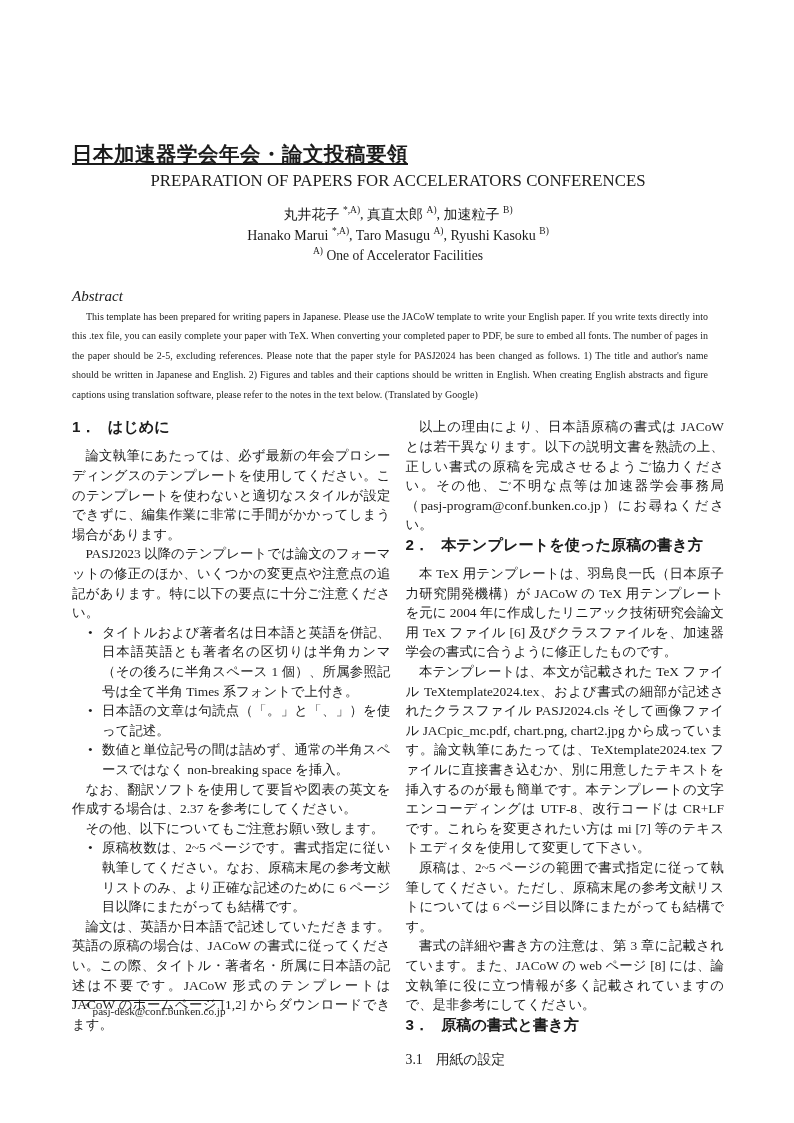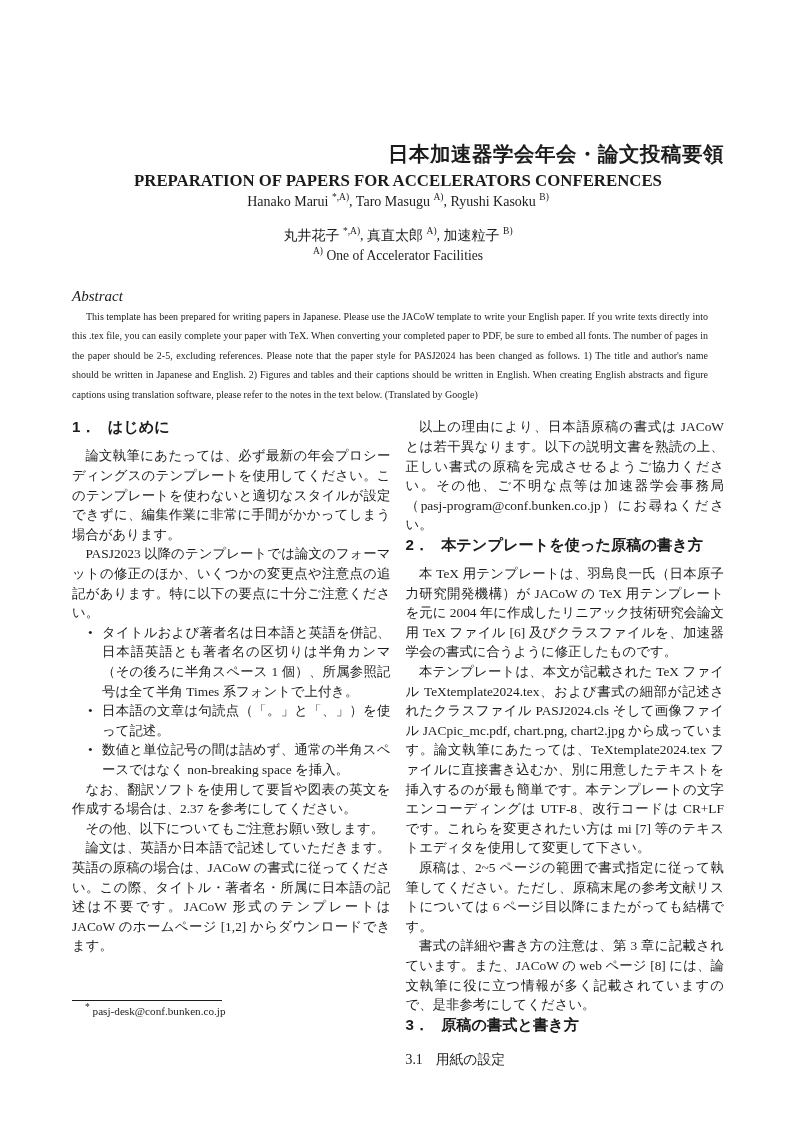--- a/index.html
+++ b/index.html
@@ -14,30 +14,31 @@
     margin: 0 auto;
     background: #ffffff;
     color: #1c1c1c;
     box-sizing: border-box;
     padding: 141px 70px 0 72px;
     overflow: hidden;
     font-family: "Liberation Serif", "DejaVu Serif", serif;
   }
   
   .title-ja {
-    text-align: right;
+    text-align: left;
     font-family: "Liberation Sans", "DejaVu Sans", sans-serif;
     font-weight: bold;
     font-size: 20.5px;
     line-height: 26px;
     letter-spacing: 0.5px;
+    text-decoration: underline;
   }
   .title-en {
     text-align: center;
-    font-weight: bold;
+    font-weight: normal;
     font-size: 16.8px;
     line-height: 22px;
     margin-top: 3px;
   }
   .authors {
     text-align: center;
     font-size: 14px;
     line-height: 20.5px;
     margin-top: 13px;
   }
@@ -134,46 +135,49 @@
   }
 </style>
 </head>
 <body>
 
 <div class="page">
 
   <div class="title-ja">日本加速器学会年会・論文投稿要領</div>
   <div class="title-en">PREPARATION OF PAPERS FOR ACCELERATORS CONFERENCES</div>
 
+  <div class="authors">
+    <span><span>丸井花子 </span><sup>*,A)</sup></span><span><span>, 真直太郎 </span><sup>A)</sup></span><span><span>, 加速粒子 </span><sup>B)</sup></span>
+  </div>
+
   <div class="authors" style="margin-top:0;">
     <span><span>Hanako Marui </span><sup>*,A)</sup></span><span><span>, Taro Masugu </span><sup>A)</sup></span><span><span>, Ryushi Kasoku </span><sup>B)</sup></span>
-  </div>
-
-  <div class="authors">
-    <span><span>丸井花子 </span><sup>*,A)</sup></span><span><span>, 真直太郎 </span><sup>A)</sup></span><span><span>, 加速粒子 </span><sup>B)</sup></span>
   </div>
 
   <div class="affil"><sup>A)</sup><span> One of Accelerator Facilities</span></div>
 
   <div class="abstract-heading">Abstract</div>
   <p class="abstract-body">This template has been prepared for writing papers in Japanese. Please use the JACoW template to write your English paper. If you write texts directly into this .tex file, you can easily complete your paper with TeX. When converting your completed paper to PDF, be sure to embed all fonts. The number of pages in the paper should be 2-5, excluding references. Please note that the paper style for PASJ2024 has been changed as follows. 1) The title and author's name should be written in Japanese and English. 2) Figures and tables and their captions should be written in English. When creating English abstracts and figure captions using translation software, please refer to the notes in the text below. (Translated by Google)</p>
 
   <div class="columns">
 
     <div class="col">
       <h3 class="sec left-first"><span class="sec-num">1．</span><span>はじめに</span></h3>
       <p>論文執筆にあたっては、必ず最新の年会プロシーディングスのテンプレートを使用してください。このテンプレートを使わないと適切なスタイルが設定できずに、編集作業に非常に手間がかかってしまう場合があります。</p>
       <p>PASJ2023 以降のテンプレートでは論文のフォーマットの修正のほか、いくつかの変更点や注意点の追記があります。特に以下の要点に十分ご注意ください。</p>
       <ul class="bullets">
         <li>タイトルおよび著者名は日本語と英語を併記、日本語英語とも著者名の区切りは半角カンマ（その後ろに半角スペース 1 個）、所属参照記号は全て半角 Times 系フォントで上付き。</li>
         <li>日本語の文章は句読点（「。」と「、」）を使って記述。</li>
         <li>数値と単位記号の間は詰めず、通常の半角スペースではなく non-breaking space を挿入。</li>
       </ul>
       <p>なお、翻訳ソフトを使用して要旨や図表の英文を作成する場合は、2.37 を参考にしてください。</p>
       <p>その他、以下についてもご注意お願い致します。</p>
+      <ul class="bullets">
+        <li>原稿枚数は、2~5 ページです。書式指定に従い執筆してください。なお、原稿末尾の参考文献リストのみ、より正確な記述のために 6 ページ目以降にまたがっても結構です。</li>
+      </ul>
       <p>論文は、英語か日本語で記述していただきます。英語の原稿の場合は、JACoW の書式に従ってください。この際、タイトル・著者名・所属に日本語の記述は不要です。JACoW 形式のテンプレートは JACoW のホームページ [1,2] からダウンロードできます。</p>
 
     </div>
 
     <div class="col">
       <p>以上の理由により、日本語原稿の書式は JACoW とは若干異なります。以下の説明文書を熟読の上、正しい書式の原稿を完成させるようご協力ください。その他、ご不明な点等は加速器学会事務局（pasj-program@conf.bunken.co.jp）にお尋ねください。</p>
 
       <h3 class="sec sec-space"><span class="sec-num">2．</span><span>本テンプレートを使った原稿の書き方</span></h3>
       <p>本 TeX 用テンプレートは、羽島良一氏（日本原子力研究開発機構）が JACoW の TeX 用テンプレートを元に 2004 年に作成したリニアック技術研究会論文用 TeX ファイル [6] 及びクラスファイルを、加速器学会の書式に合うように修正したものです。</p>
       <p>本テンプレートは、本文が記載された TeX ファイル TeXtemplate2024.tex、および書式の細部が記述されたクラスファイル PASJ2024.cls そして画像ファイル JACpic_mc.pdf, chart.png, chart2.jpg から成っています。論文執筆にあたっては、TeXtemplate2024.tex ファイルに直接書き込むか、別に用意したテキストを挿入するのが最も簡単です。本テンプレートの文字エンコーディングは UTF-8、改行コードは CR+LF です。これらを変更されたい方は mi [7] 等のテキストエディタを使用して変更して下さい。</p>

